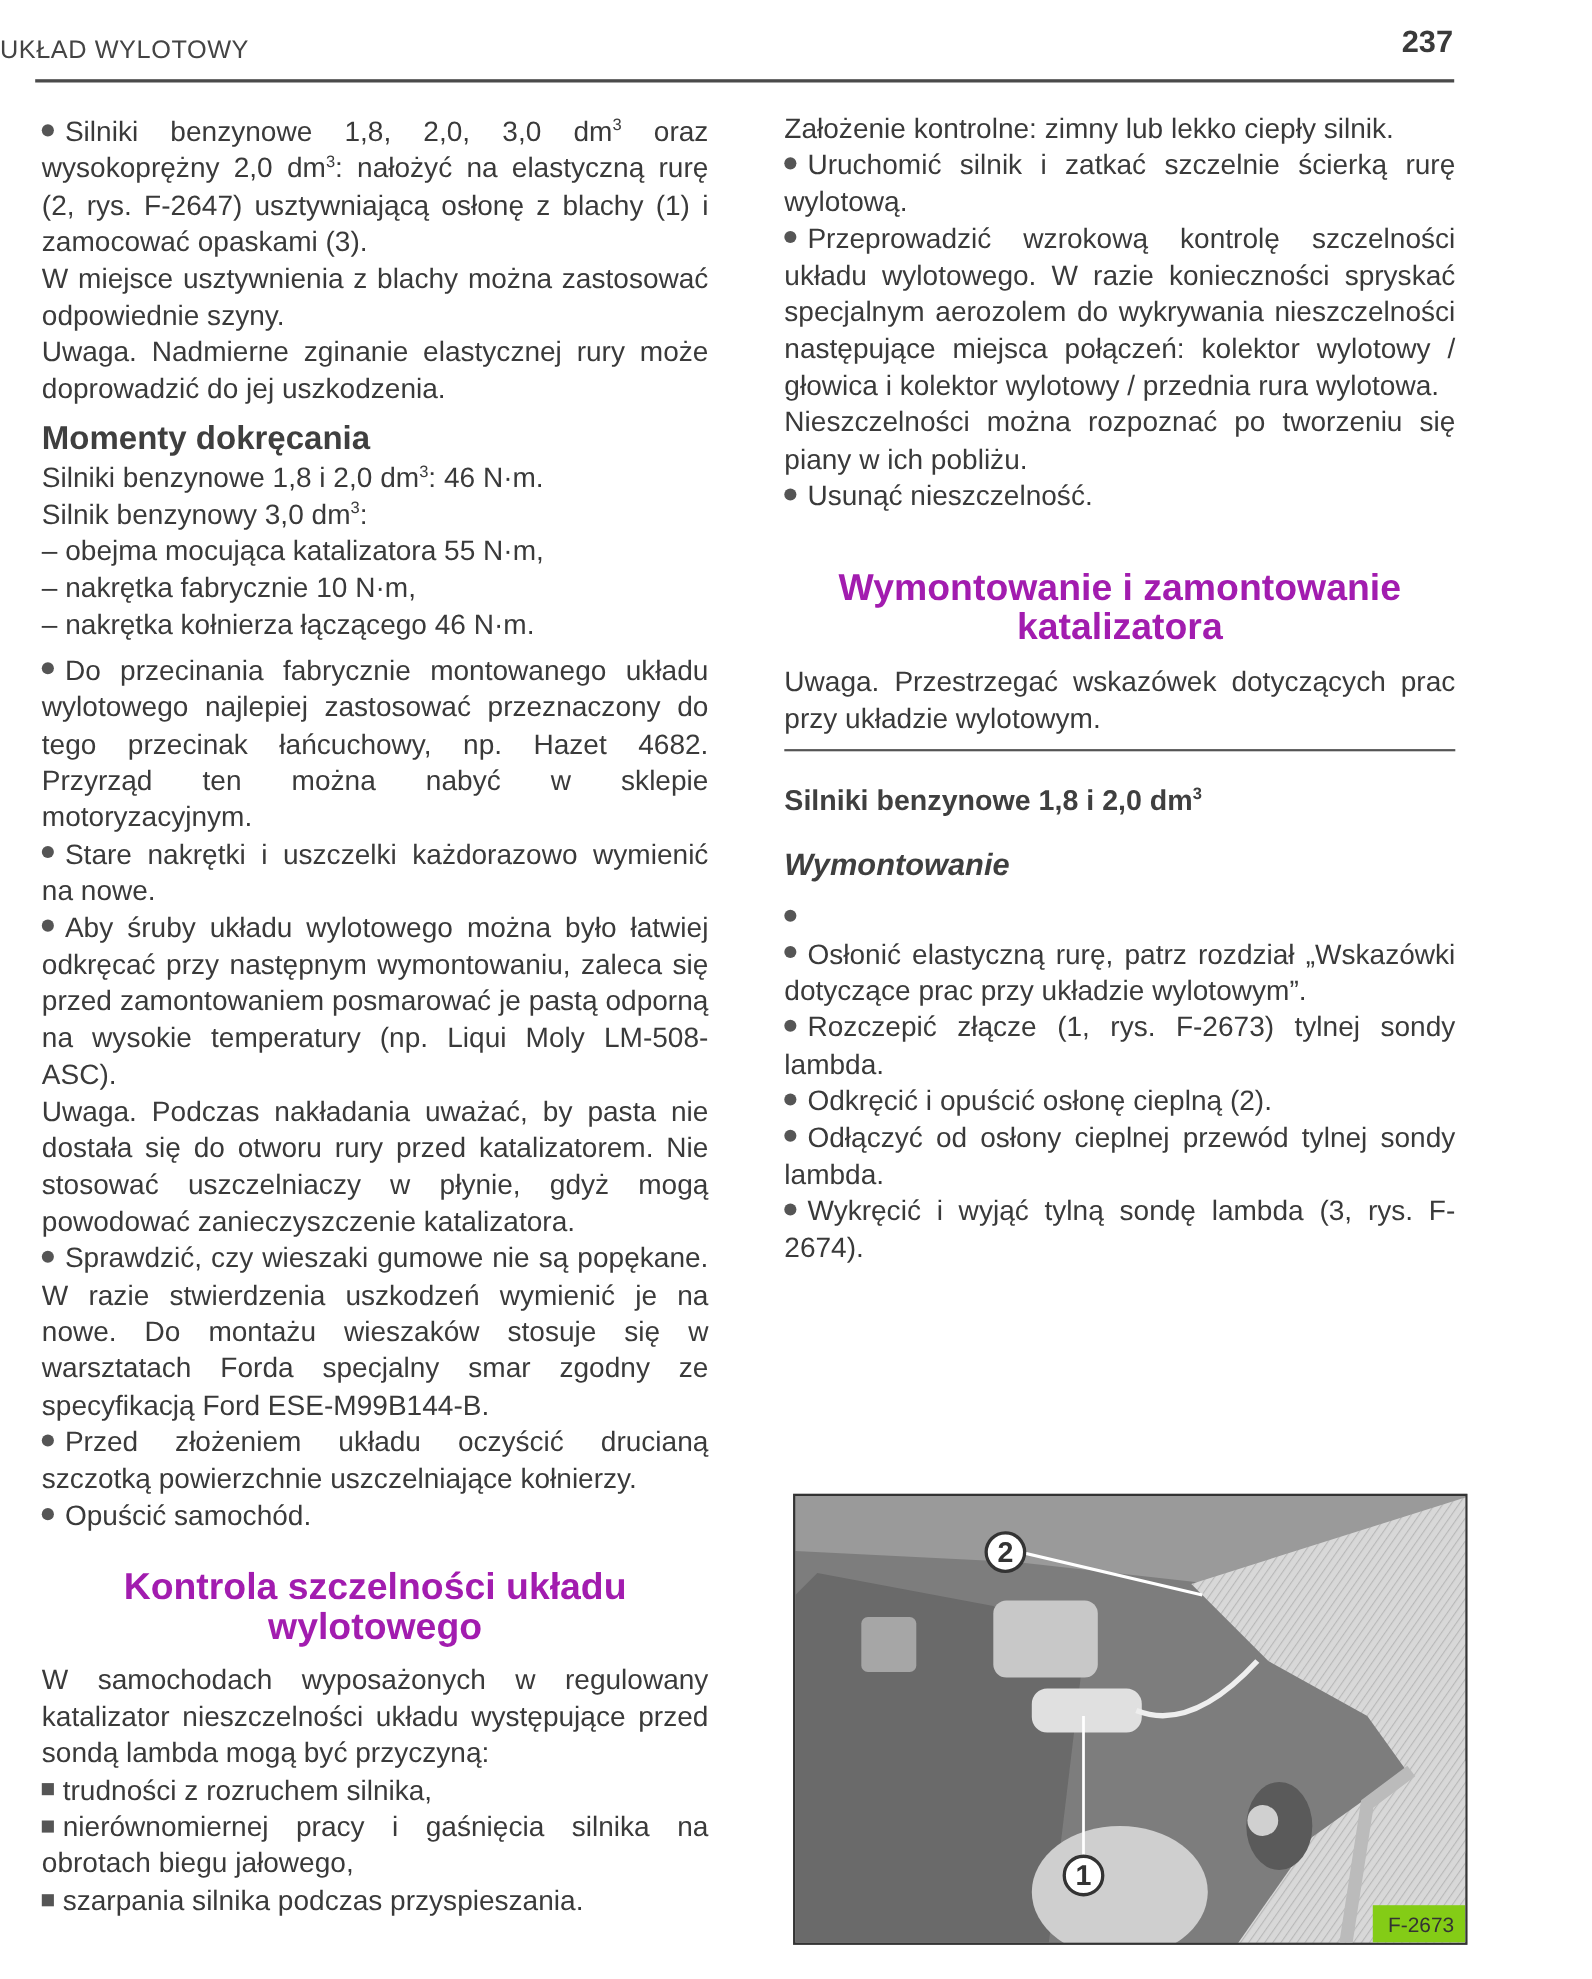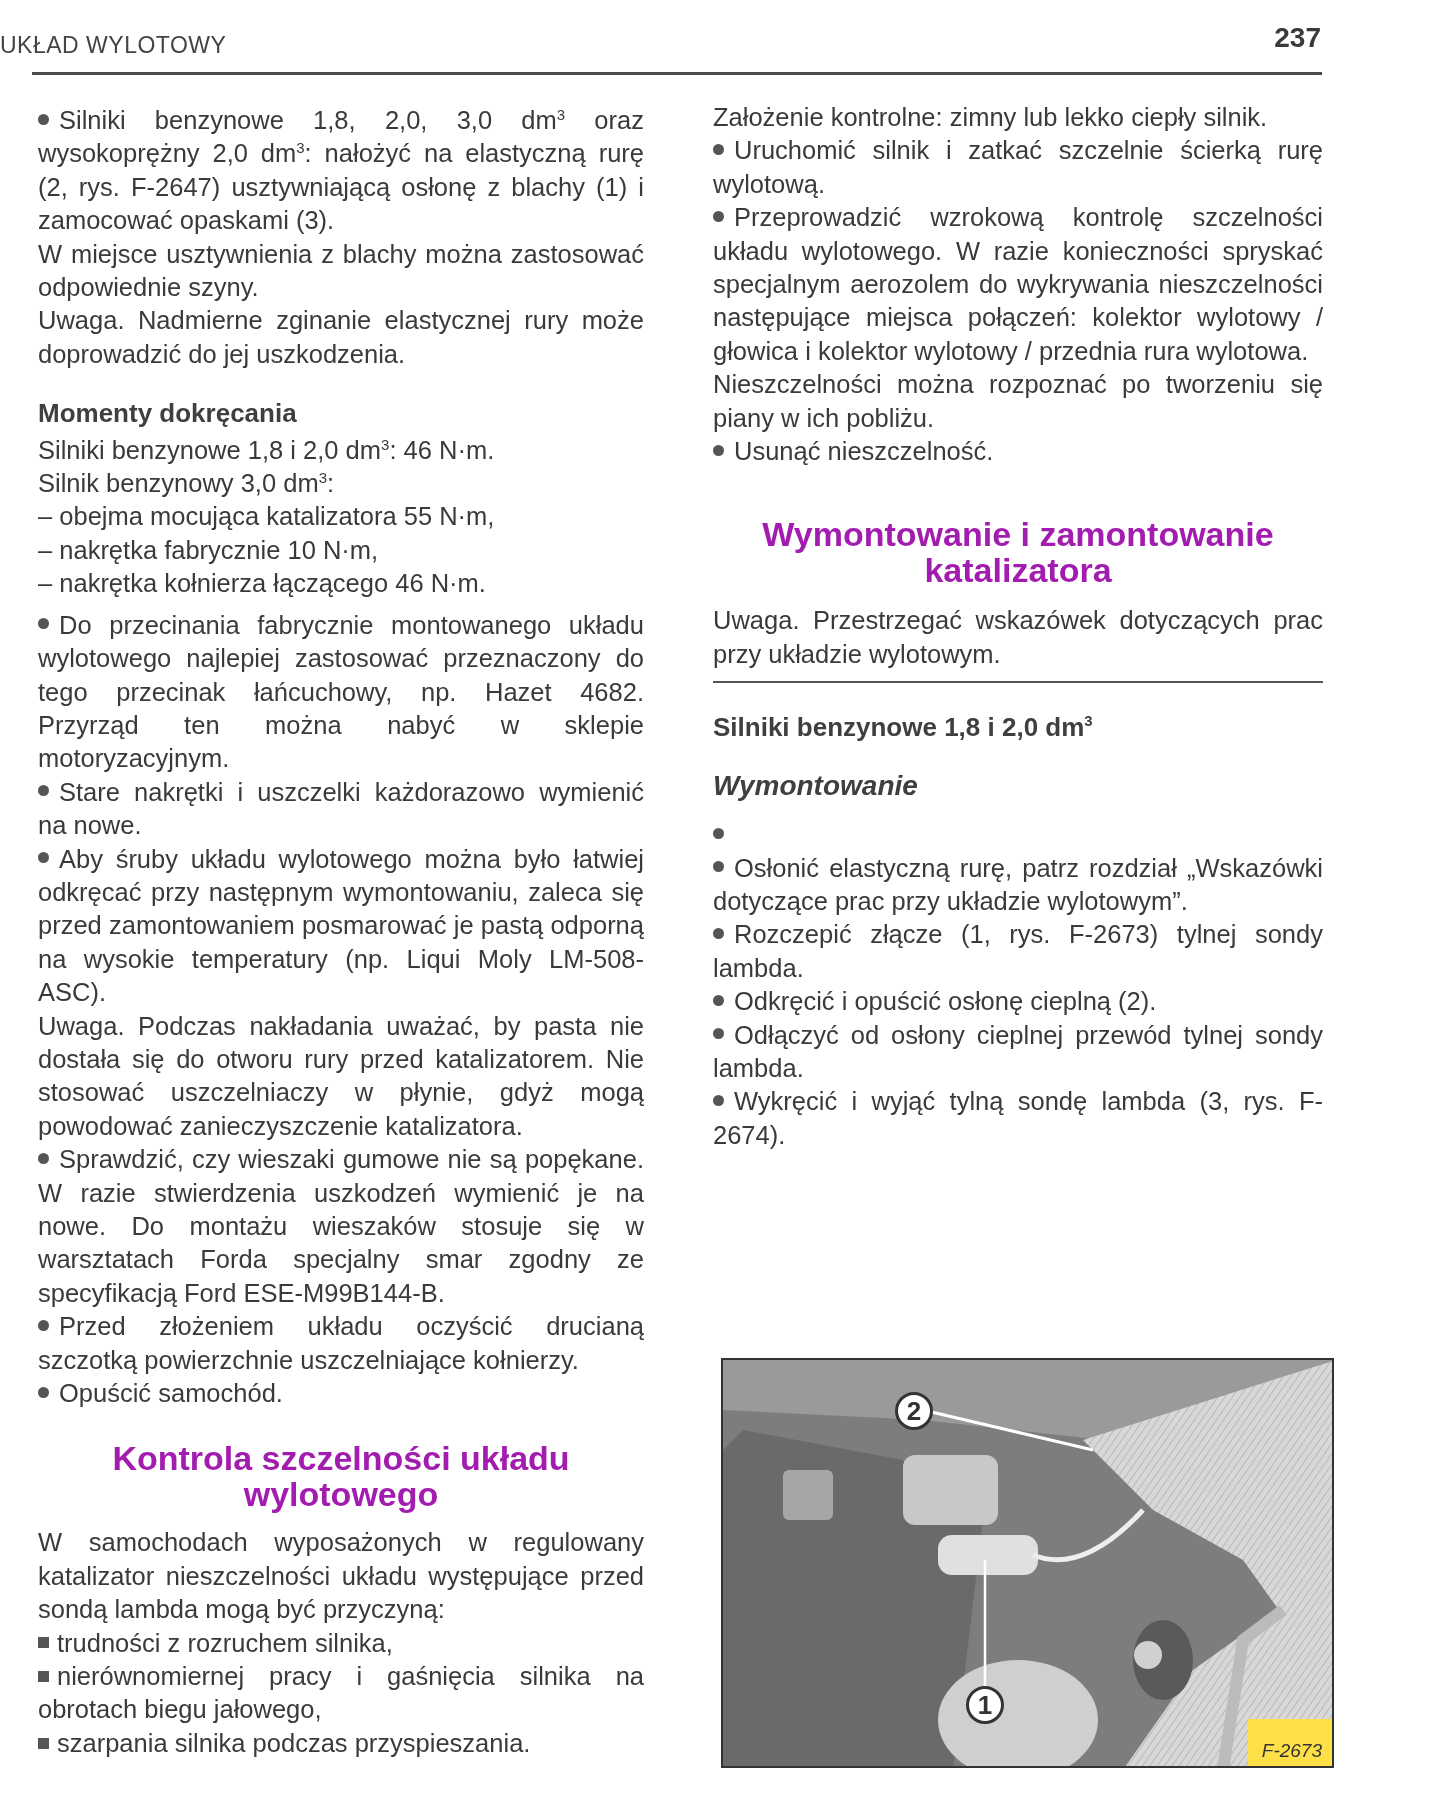--- a/index.html
+++ b/index.html
@@ -16,31 +16,31 @@
   .col-right { left: 713px; top: 101px; width: 610px; }
 
   .p { display: block; }
   .b { font-weight: normal; }
   .bullet { display: inline-block; width: 11px; height: 11px; border-radius: 50%; background: #555;
     margin-right: 10px; vertical-align: middle; position: relative; top: -3px; }
   .sq { display: inline-block; width: 11px; height: 11px; background: #555;
     margin-right: 8px; vertical-align: middle; position: relative; top: -2px; }
   sup { font-size: 15px; line-height: 0; vertical-align: super; }
 
-  .h-sub { font-weight: bold; font-size: 26px; color: #3f3f3f; margin-top: 26px; margin-bottom: 3px; }
+  .h-sub { font-weight: bold; font-size: 30px; color: #3f3f3f; margin-top: 11px; margin-bottom: 3px; }
   .h-sec { font-weight: bold; font-size: 34px; line-height: 36px; color: #a21caf; text-align: center; }
   .h-italic { font-weight: bold; font-style: italic; font-size: 28px; color: #3f3f3f; }
   .dash-item { display: block; }
 
   .col-rule { height: 2px; background: #555; }
 
   .figure { position: absolute; left: 721px; top: 1358px; width: 613px; height: 410px;
     border: 2px solid #333; overflow: hidden; background: #8a8a8a; }
-  .fig-label { position: absolute; right: 0; bottom: 0; background: #fde047; padding: 21px 10px 4px 14px;
-    font-size: 19px; color: #333; font-style: italic; }
+  .fig-label { position: absolute; right: 0; bottom: 0; background: #84cc16; padding: 8px 10px 4px 14px;
+    font-size: 19px; color: #333; }
   .callout { position: absolute; width: 38px; height: 38px; border-radius: 50%; background: #fff;
     border: 3px solid #333; font-weight: bold; font-size: 26px; line-height: 32px; text-align: center; color: #333; }
 </style>
 </head>
 <body>
 
 <div class="header-title">UKŁAD WYLOTOWY</div>
 <div class="page-number">237</div>
 <div class="header-rule"></div>
 

